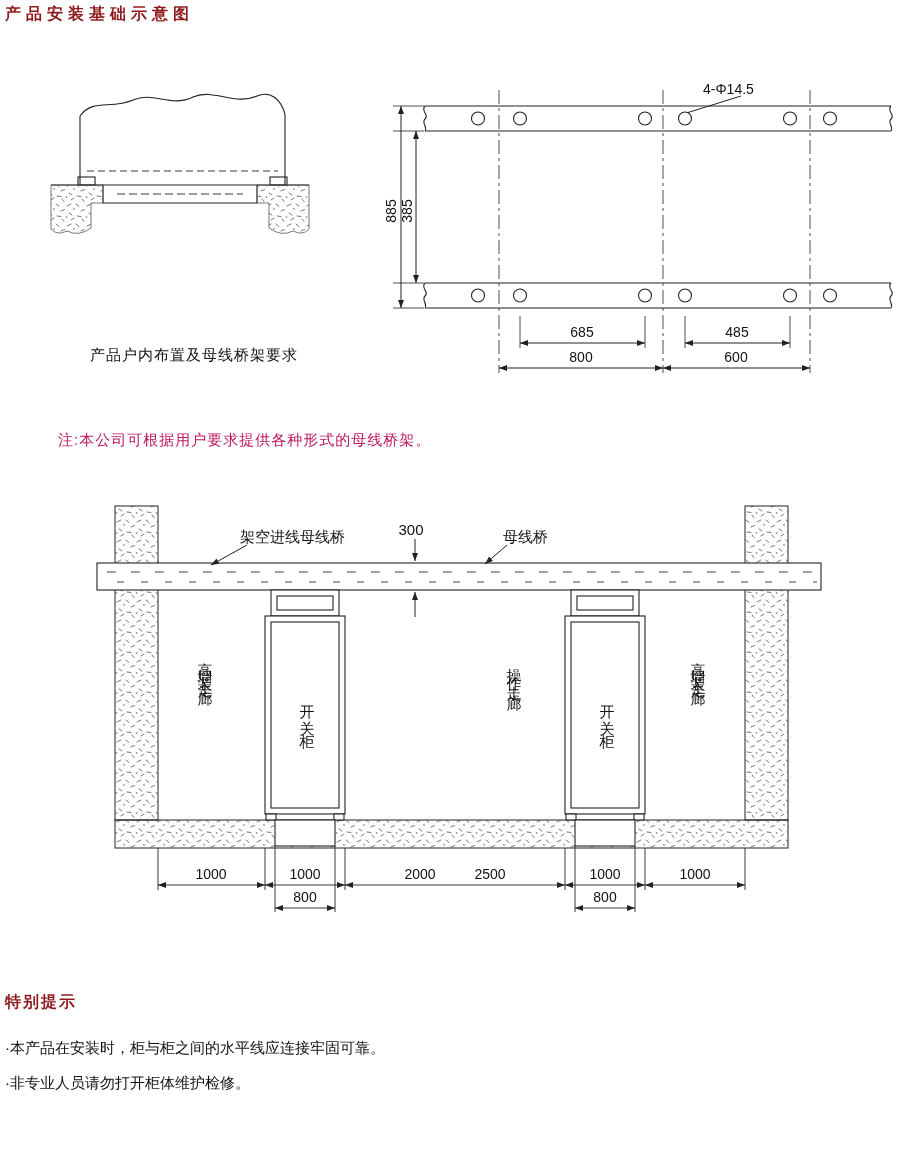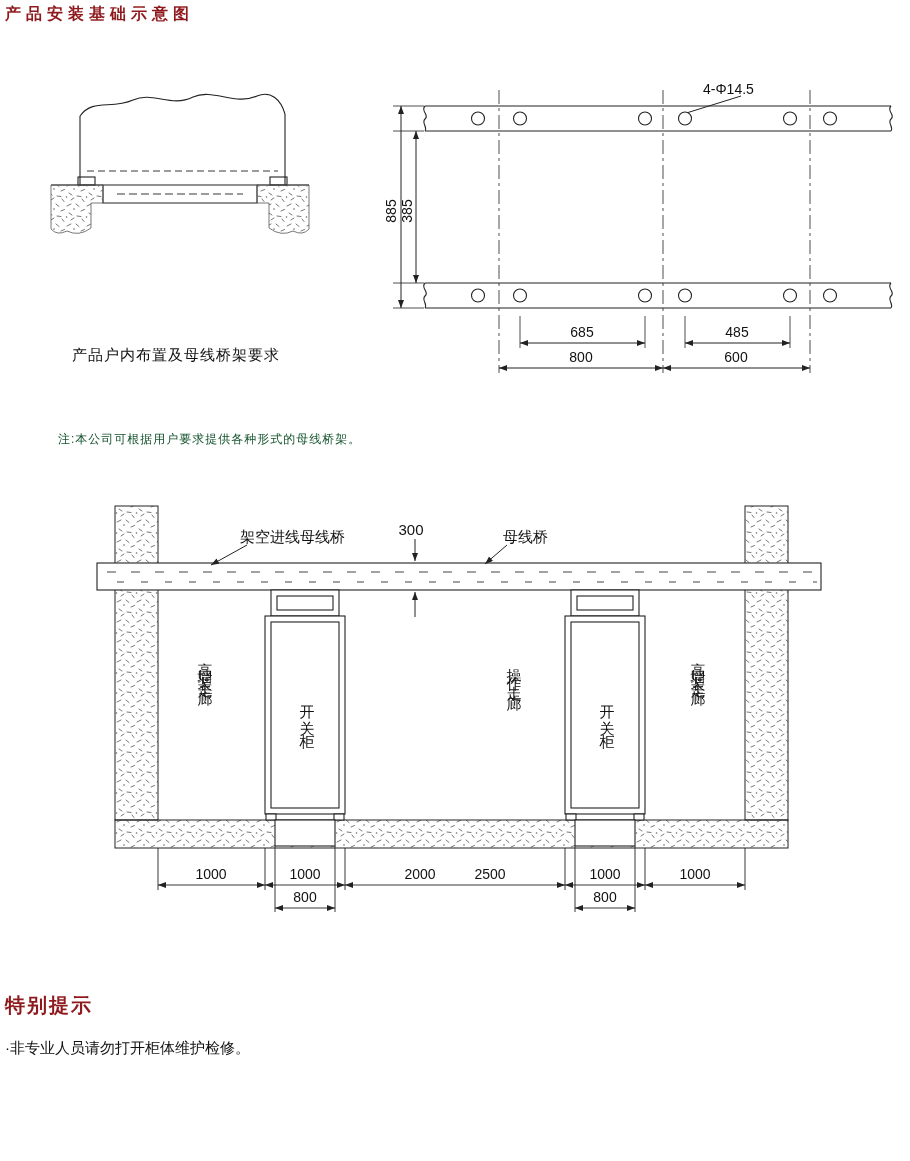--- a/index.html
+++ b/index.html
@@ -7,25 +7,25 @@
   body {
     width:910px; height:1161px; position:relative; overflow:hidden;
     font-family:"Liberation Sans","DejaVu Sans",sans-serif; color:#1a1a1a;
   }
   .abs { position:absolute; }
   .title {
     font-size:16px; font-weight:bold; letter-spacing:5px;
     color:var(--accent,#8f1a1d);
   }
   .heading2 {
-    font-size:20px; font-weight:bold; letter-spacing:2px;
+    font-size:16px; font-weight:bold; letter-spacing:2px;
     color:var(--accent,#8f1a1d);
   }
-  .caption { font-size:15px; color:#111; letter-spacing:1px; }
-  .note    { font-size:12px; color:#14532d; letter-spacing:1px; }
+  .caption { font-size:15px; color:#111; letter-spacing:1px;margin-left:18px; }
+  .note    { font-size:15px; color:#be185d; letter-spacing:1px; }
   .vtext {
     writing-mode:vertical-rl; text-orientation:upright;
     font-size:15px; color:#111; white-space:nowrap;
   }
   .bullets { font-size:15px; line-height:35px; color:#111; }
   .bullet  { padding-left:14px; text-indent:-14px; }
   svg { overflow:visible; }
   svg text { font-family:"Liberation Sans","DejaVu Sans",sans-serif; fill:#111; }
 </style>
 </head>
@@ -223,14 +223,15 @@
 </svg>
 
 <div class="abs vtext" style="left:195px; top:650px; letter-spacing:7px">高墙装走廊</div>
 <div class="abs vtext" style="left:297px; top:694px; letter-spacing:14px">开关柜</div>
 <div class="abs vtext" style="left:504px; top:656px; letter-spacing:9px">操作走廊</div>
 <div class="abs vtext" style="left:597px; top:694px; letter-spacing:14px">开关柜</div>
 <div class="abs vtext" style="left:688px; top:650px; letter-spacing:7px">高墙装走廊</div>
 
 <div class="abs heading2" style="left:5px; top:992px">特别提示</div>
 <div class="abs bullets" style="left:5px; top:1030px; width:900px">
+  <div class="bullet">·本产品在安装时，柜与柜之间的水平线应连接牢固可靠。</div>
   <div class="bullet">·非专业人员请勿打开柜体维护检修。</div>
 </div>
 
 </body></html>

